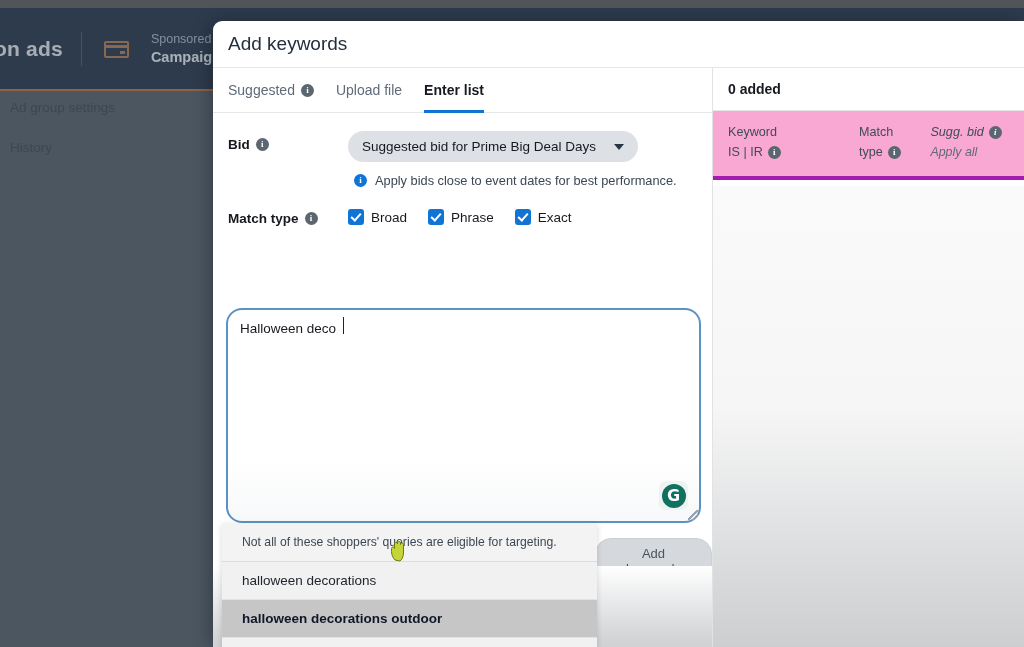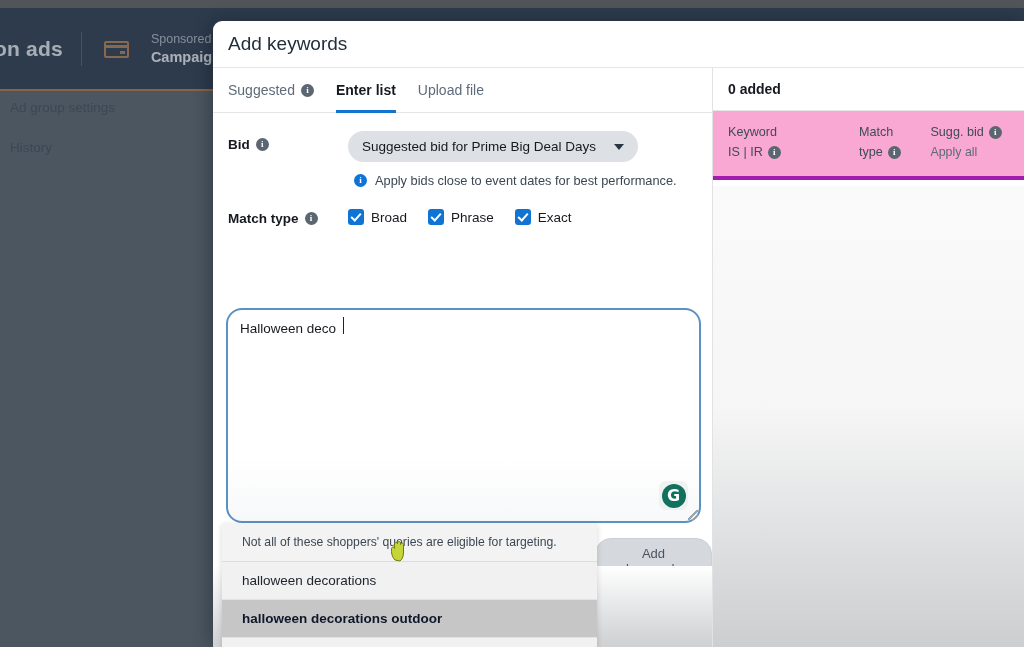--- a/index.html
+++ b/index.html
@@ -221,21 +221,21 @@
   }
   #added-count { font-size: 14px; font-weight: bold; color: #16191f; }
   #table-head {
     display: flex; padding: 12px 15px 14px 15px;
     border-bottom: 4px solid #a21caf; background: #f9a8d4;
   }
   .th { font-size: 12.6px; color: #414b56; line-height: 1.55; }
   .th .sub { display: flex; align-items: center; gap: 5px; }
   #th-keyword { width: 150px; }
   #th-match { width: 82px; }
-  #th-bid { width: 90px; }
+  #th-bid { width: 90px; font-style: italic; }
   .apply-all { color: #5e6a77; font-size: 12.4px; cursor: pointer; }
   #side-body {
     position: absolute; left: 0; right: 0; top: 118px; bottom: 0;
     background: linear-gradient(#fafafa 0%, #f6f6f6 48%, #d2d4d6 92%, #cccecf 100%);
   }
 
   
   #cursor {
     position: absolute; left: 389px; top: 539px; width: 20px; height: 24px;
     z-index: 60; pointer-events: none;
@@ -278,25 +278,25 @@
 
   <div id="modal-body">
 
     <div id="form-pane">
 
       <div id="tabs">
         <div class="tab">
           <span>Suggested</span>
           <span class="info-dot">i</span>
         </div>
+        <div class="tab">
+          <span>Upload file</span>
+        </div>
         <div class="tab active">
           <span>Enter list</span>
-        </div>
-        <div class="tab">
-          <span>Upload file</span>
         </div>
       </div>
 
       <div id="form-fields">
 
         <div class="f-row">
           <div class="f-label">
             <span>Bid</span>
             <span class="info-dot">i</span>
           </div>

